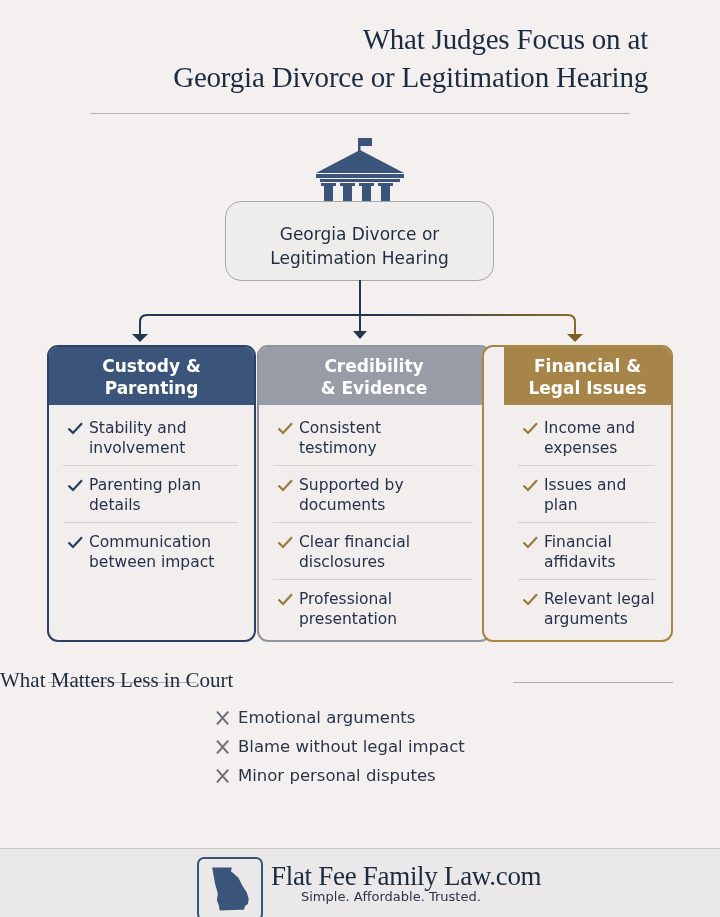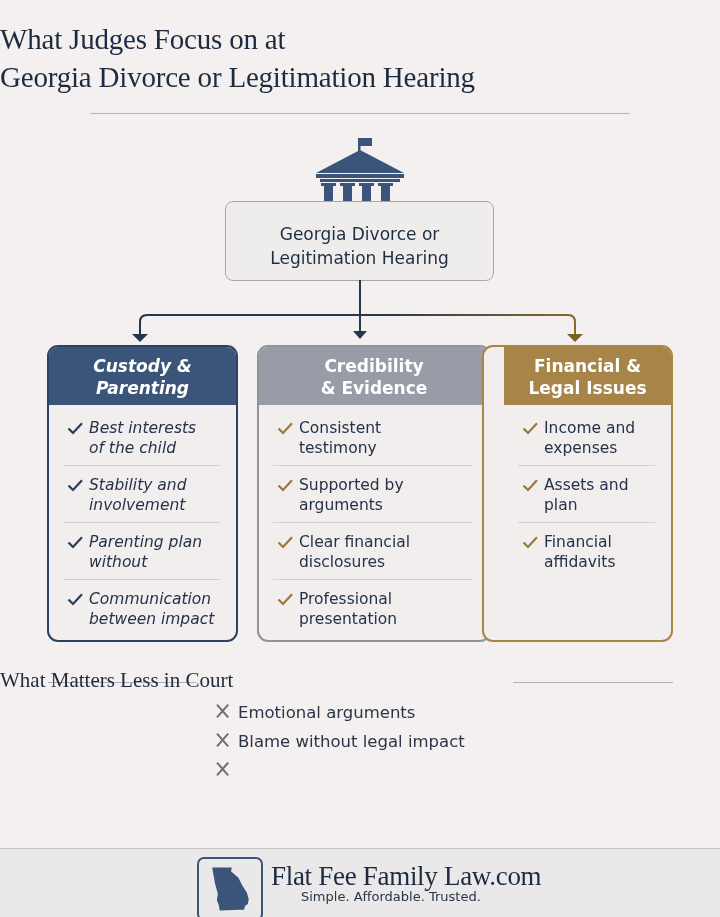--- a/index.html
+++ b/index.html
@@ -5,35 +5,35 @@
   * { box-sizing: border-box; margin: 0; padding: 0; }
   html, body { width: 720px; height: 917px; }
   body {
     background: #f3f0ef;
     font-family: "DejaVu Sans", sans-serif;
     color: #1f2d40;
     position: relative;
     overflow: hidden;
   }
   .title {
-    position: absolute; top: 20px; left: 0; width: 632px;
-    text-align: left;
+    position: absolute; top: 20px; left: 16px; width: 632px;
+    text-align: right;
     font-family: "Liberation Serif", serif;
     font-size: 29px; line-height: 38px;
     color: #1d2b40;
     letter-spacing: -0.2px;
   }
   .title-rule {
     position: absolute; top: 113px; left: 90px; width: 540px; height: 1px;
     background: #b7b3b3;
   }
   .courthouse { position: absolute; top: 136px; left: 310px; width: 100px; height: 86px; }
   .hub {
     position: absolute; top: 201px; left: 225px; width: 269px; height: 80px;
-    border: 1.5px solid #a7a8ae; border-radius: 8px;
+    border: 1.5px solid #a7a8ae; border-radius: 16px;
     background: #efedec;
     text-align: center;
     padding-top: 20px;
     font-size: 17px; line-height: 24px; color: #1f2d40;
   }
   .connectors { position: absolute; top: 280px; left: 0; width: 720px; height: 70px; }
   .card {
     position: absolute; top: 345px; height: 297px;
     border-radius: 11px; border: 2px solid;
     background: #f1eeed;
@@ -46,34 +46,34 @@
   }
   .card-list { padding: 4px 16px 0 14px; }
   .card-item {
     display: flex; align-items: flex-start;
     padding: 9px 0 7px 0; min-height: 56px;
     border-bottom: 1px solid #d3d0cf;
   }
   .card-item:last-child { border-bottom: none; }
   .check { width: 26px; flex: 0 0 26px; padding-top: 3px; }
   .item-text { font-size: 15.5px; line-height: 20px; color: #25324a; }
-  .c1 { left: 47px; width: 191px; border-color: #2d4262; font-style: italic; }
+  .c1 { left: 47px; width: 209px; border-color: #2d4262; }
   .c1 .card-head { background: #3a5579; }
   .c2 { left: 257px; width: 234px; border-color: #8f939c; }
   .c2 .card-head { background: #989ca6; }
   .c3 { left: 482px; width: 191px; border-color: #a88643; padding-left: 20px; }
   .c3 .card-head { background: #a78447; }
 
   .less-title {
     position: absolute; top: 668px; left: 0; width: 720px; text-align: left;
     font-family: "Liberation Serif", serif; font-size: 21px; color: #1d2b40;
   }
   .less-rule { position: absolute; top: 682px; height: 1px; background: #b2afae; }
   .less-list { position: absolute; top: 703px; left: 212px; }
-  .less-item { display: flex; align-items: flex-start; height: 29px; }
+  .less-item { display: flex; align-items: center; height: 29px; }
   .xmark { width: 26px; }
   .less-text { font-size: 16.5px; color: #2a3548; }
 
   .footer {
     position: absolute; top: 816px; left: 0; width: 720px; height: 88px;
     background: #eae8e8; border-top: 1px solid #c9c6c6; margin-top: 32px;
   }
   .logo-box {
     position: absolute; top: 8px; left: 197px; width: 66px; height: 64px;
     border: 2px solid #3a5579; border-radius: 7px;
@@ -138,40 +138,31 @@
   <div class="card-head">
     <div>Custody &amp;</div>
     <div>Parenting</div>
   </div>
   <div class="card-list">
     <div class="card-item">
       <svg class="check" viewBox="0 0 26 20" height="18">
           <path d="M3,10 L9,16 L21,3" fill="none" stroke="#2a3d5c" stroke-width="3"></path>
         </svg>
       <div class="item-text">
-          <div>Best interests</div>
-          <div>of the child</div>
-        </div>
-    </div>
-    <div class="card-item">
-      <svg class="check" viewBox="0 0 26 20" height="18">
-          <path d="M3,10 L9,16 L21,3" fill="none" stroke="#2a3d5c" stroke-width="3"></path>
-        </svg>
-      <div class="item-text">
           <div>Stability and</div>
           <div>involvement</div>
         </div>
     </div>
     <div class="card-item">
       <svg class="check" viewBox="0 0 26 20" height="18">
           <path d="M3,10 L9,16 L21,3" fill="none" stroke="#2a3d5c" stroke-width="3"></path>
         </svg>
       <div class="item-text">
           <div>Parenting plan</div>
-          <div>without</div>
+          <div>details</div>
         </div>
     </div>
     <div class="card-item">
       <svg class="check" viewBox="0 0 26 20" height="18">
           <path d="M3,10 L9,16 L21,3" fill="none" stroke="#2a3d5c" stroke-width="3"></path>
         </svg>
       <div class="item-text">
           <div>Communication</div>
           <div>between impact</div>
         </div>
@@ -193,21 +184,21 @@
           <div>Consistent</div>
           <div>testimony</div>
         </div>
     </div>
     <div class="card-item">
       <svg class="check" viewBox="0 0 26 20" height="18">
           <path d="M3,10 L9,16 L21,3" fill="none" stroke="#9a7a3c" stroke-width="3"></path>
         </svg>
       <div class="item-text">
           <div>Supported by</div>
-          <div>arguments</div>
+          <div>documents</div>
         </div>
     </div>
     <div class="card-item">
       <svg class="check" viewBox="0 0 26 20" height="18">
           <path d="M3,10 L9,16 L21,3" fill="none" stroke="#9a7a3c" stroke-width="3"></path>
         </svg>
       <div class="item-text">
           <div>Clear financial</div>
           <div>disclosures</div>
         </div>
@@ -237,31 +228,40 @@
       <div class="item-text">
           <div>Income and</div>
           <div>expenses</div>
         </div>
     </div>
     <div class="card-item">
       <svg class="check" viewBox="0 0 26 20" height="18">
           <path d="M3,10 L9,16 L21,3" fill="none" stroke="#9a7a3c" stroke-width="3"></path>
         </svg>
       <div class="item-text">
-          <div>Assets and</div>
+          <div>Issues and</div>
           <div>plan</div>
         </div>
     </div>
     <div class="card-item">
       <svg class="check" viewBox="0 0 26 20" height="18">
           <path d="M3,10 L9,16 L21,3" fill="none" stroke="#9a7a3c" stroke-width="3"></path>
         </svg>
       <div class="item-text">
           <div>Financial</div>
           <div>affidavits</div>
+        </div>
+    </div>
+    <div class="card-item">
+      <svg class="check" viewBox="0 0 26 20" height="18">
+          <path d="M3,10 L9,16 L21,3" fill="none" stroke="#9a7a3c" stroke-width="3"></path>
+        </svg>
+      <div class="item-text">
+          <div>Relevant legal</div>
+          <div>arguments</div>
         </div>
     </div>
   </div>
 </div>
 
 <div class="less-rule" style="left:48px;width:148px;"></div>
 <div class="less-title">What Matters Less in Court</div>
 <div class="less-rule" style="left:513px;width:160px;"></div>
 
 <div class="less-list">
@@ -274,20 +274,21 @@
   <div class="less-item">
     <svg class="xmark" viewBox="0 0 26 20" height="16">
         <path d="M3,2 L17,18 M17,2 L3,18" stroke="#6e7177" stroke-width="2.6"></path>
       </svg>
     <span class="less-text">Blame without legal impact</span>
   </div>
   <div class="less-item">
     <svg class="xmark" viewBox="0 0 26 20" height="16">
         <path d="M3,2 L17,18 M17,2 L3,18" stroke="#6e7177" stroke-width="2.6"></path>
       </svg>
+    <span class="less-text">Minor personal disputes</span>
   </div>
 </div>
 
 <div class="footer">
   <div class="logo-box">
     <svg viewBox="0 0 66 64" width="62" height="60">
       <path d="M14,9 L35,9 L34,13 L42,20 L46,28 L51,36 L53,43 L52,48 L49,50 L48,54 L44,54 L22,55 L21,49 L19,44 L20,37 L17,26 Z" fill="#3a5579"></path>
     </svg>
   </div>
   <div class="brand">Flat Fee Family Law.com</div>

